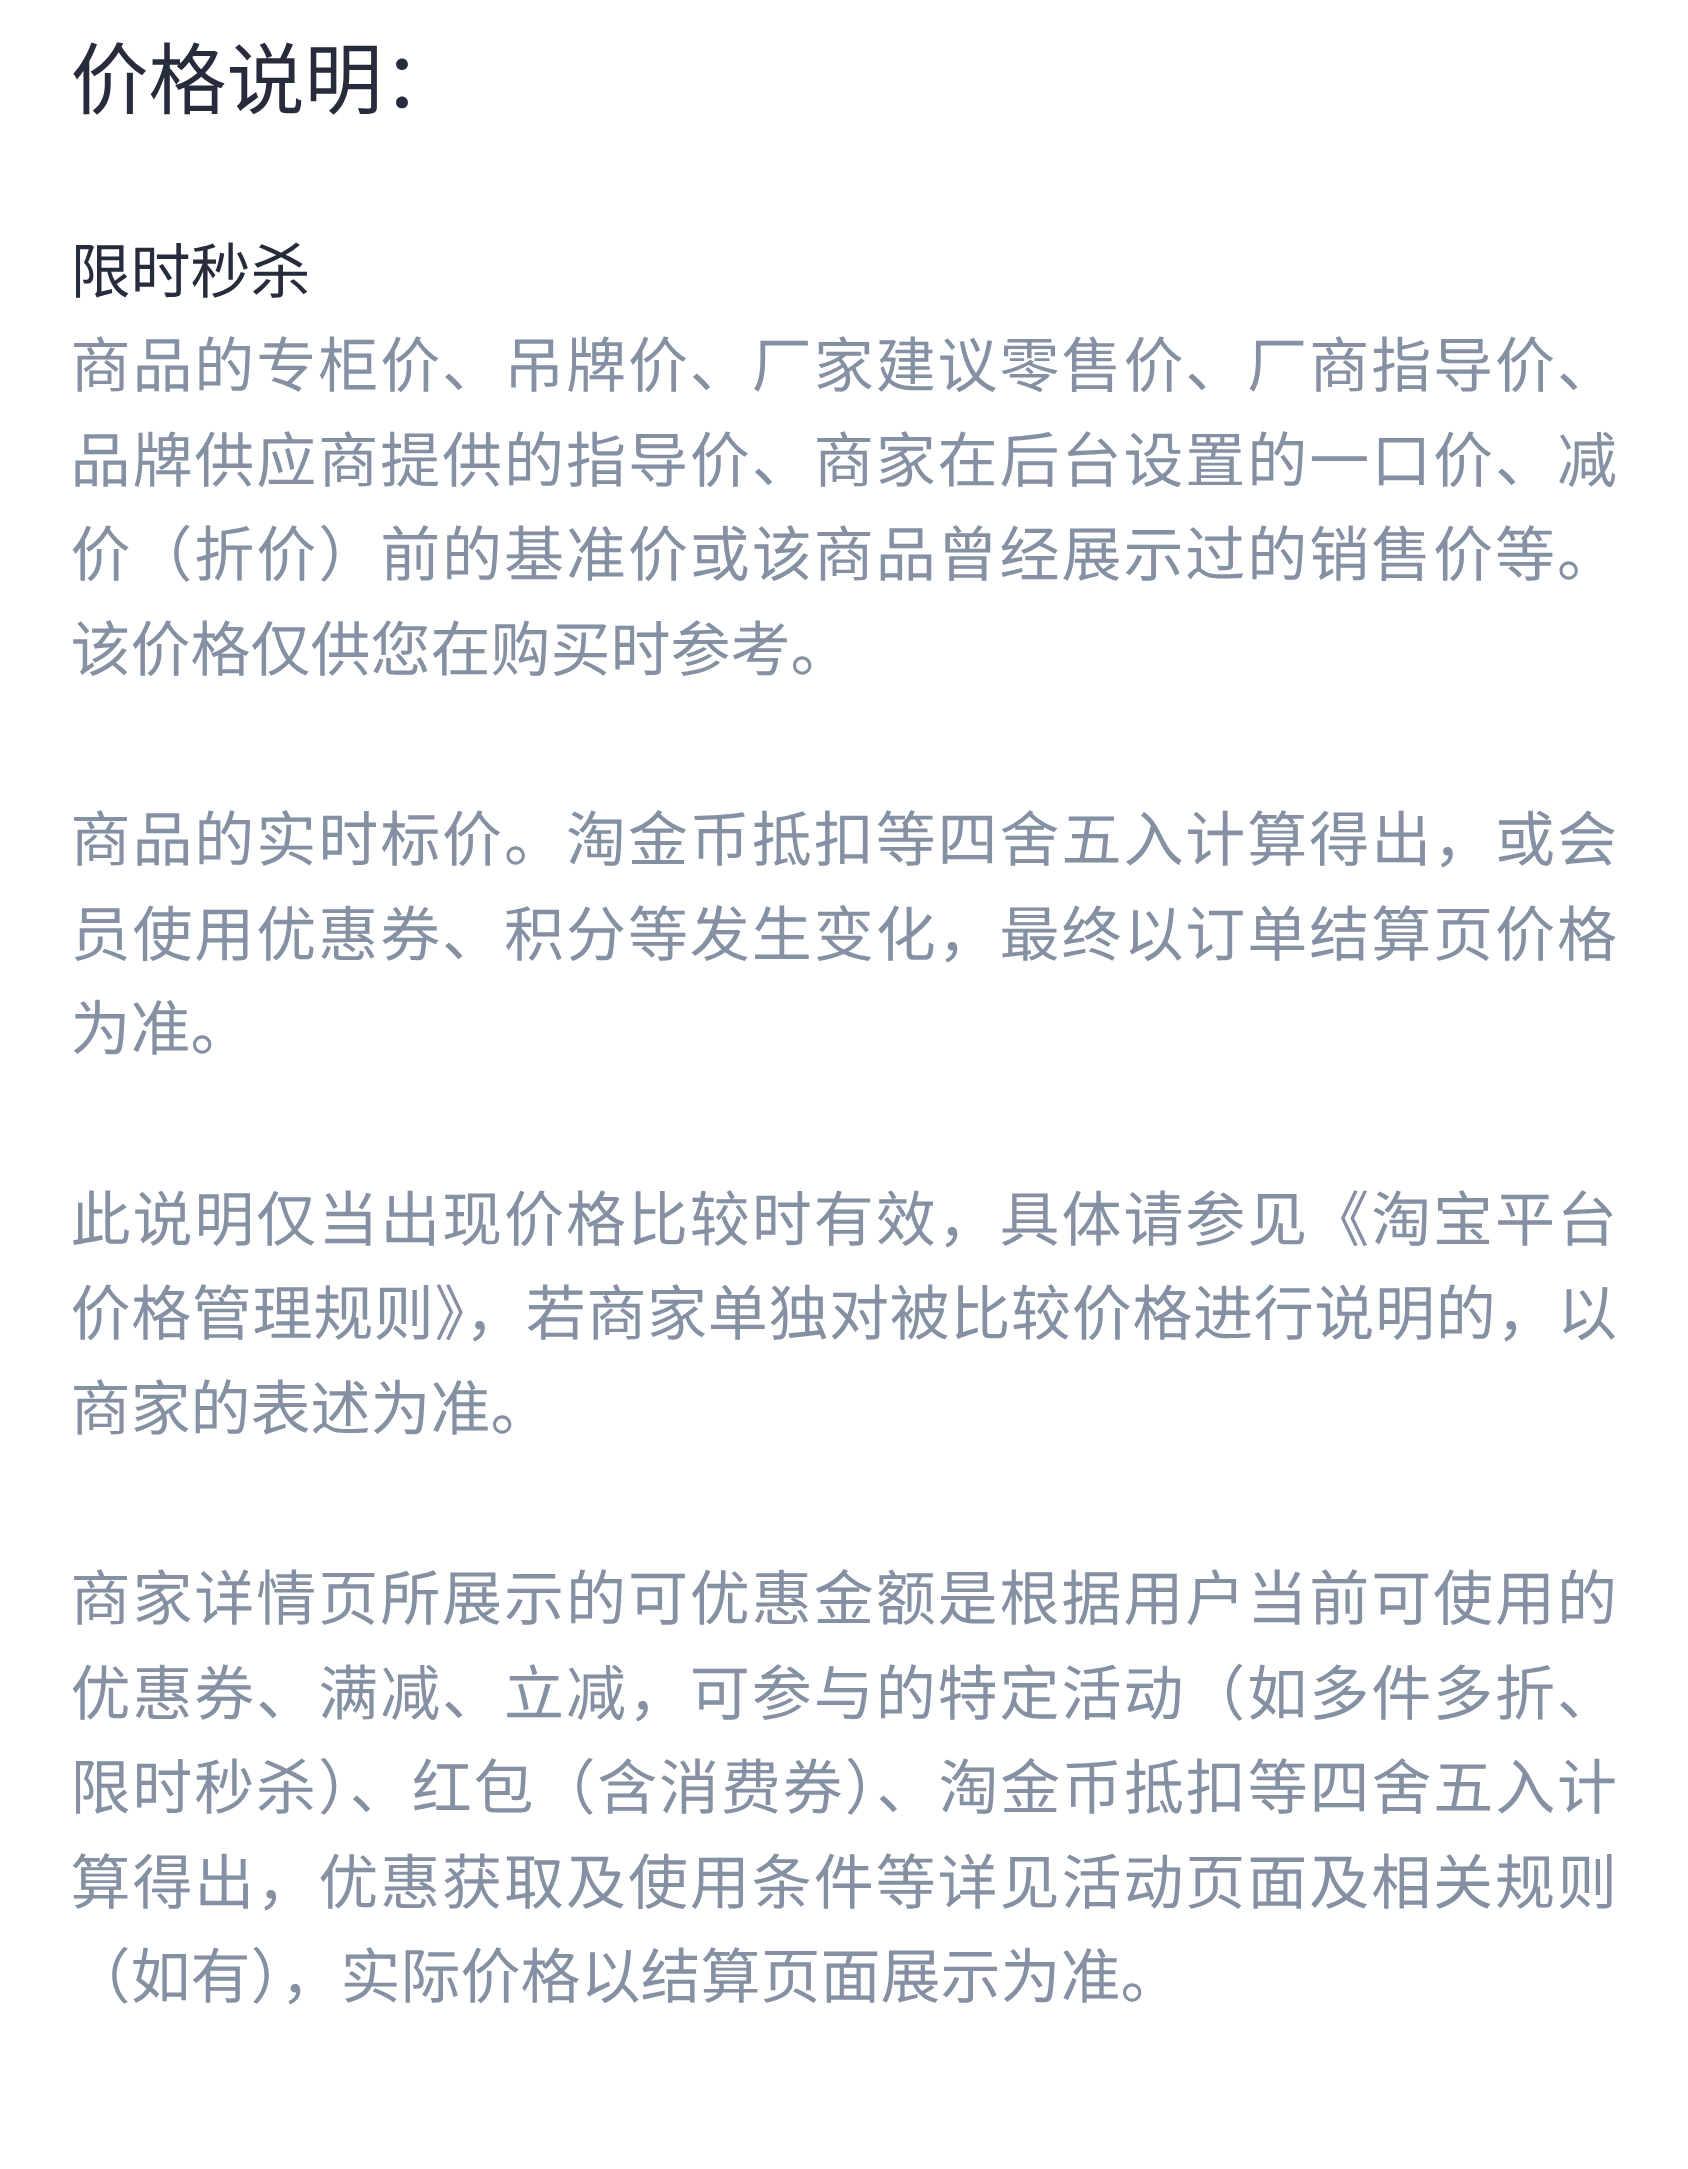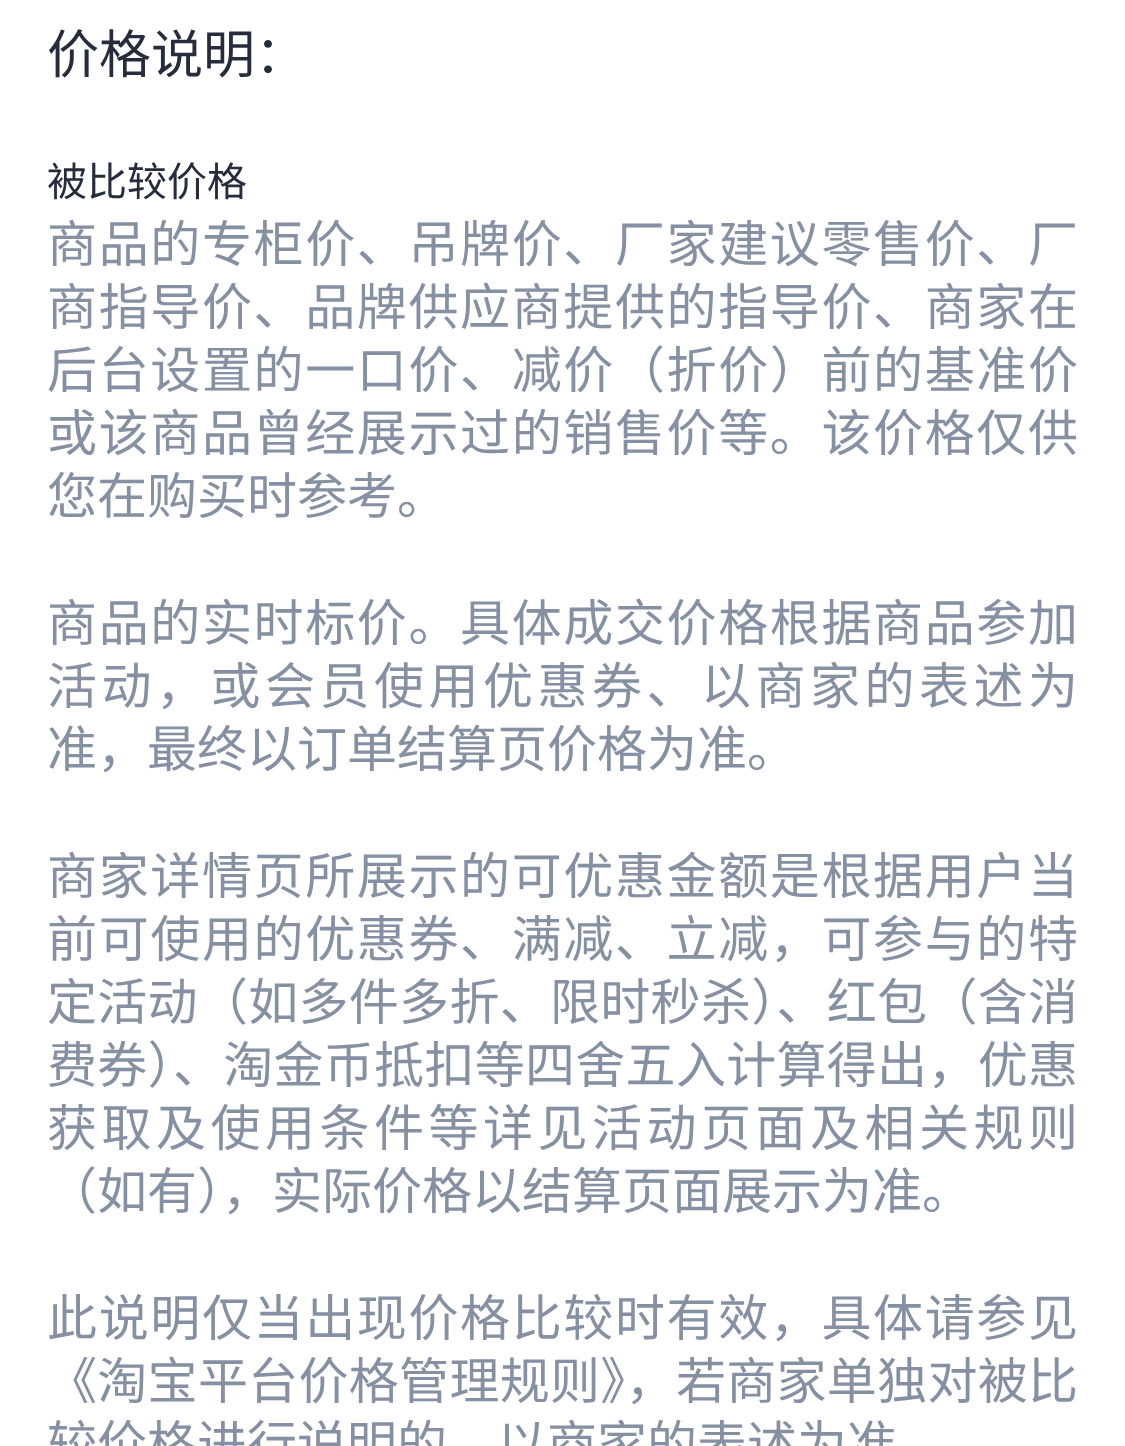--- a/index.html
+++ b/index.html
@@ -34,46 +34,46 @@
   }
   .section-heading {
     margin: 0;
     font-size: 40px;
     line-height: 63px;
     font-weight: 500;
     color: var(--heading-color);
   }
   .section-body {
     margin: 0;
-    font-size: 50px;
+    font-size: 40px;
     line-height: 63px;
     font-weight: 400;
     color: var(--body-color);
     text-align: justify;
     word-break: break-all;
     overflow-wrap: break-word;
   }
 </style>
 </head>
 <body>
 
 <div class="page">
 
   <h1 class="page-title">价格说明：</h1>
 
   <section class="section">
-    <h2 class="section-heading">被比较价格</h2>
+    <h2 class="section-heading">限时秒杀</h2>
     <p class="section-body">商品的专柜价、吊牌价、厂家建议零售价、厂商指导价、品牌供应商提供的指导价、商家在后台设置的一口价、减价（折价）前的基准价或该商品曾经展示过的销售价等。该价格仅供您在购买时参考。</p>
   </section>
 
   <section class="section">
-    <p class="section-body">商品的实时标价。具体成交价格根据商品参加活动，或会员使用优惠券、以商家的表述为准，最终以订单结算页价格为准。</p>
+    <p class="section-body">商品的实时标价。淘金币抵扣等四舍五入计算得出，或会员使用优惠券、积分等发生变化，最终以订单结算页价格为准。</p>
+  </section>
+
+  <section class="section">
+    <p class="section-body">此说明仅当出现价格比较时有效，具体请参见《淘宝平台价格管理规则》，若商家单独对被比较价格进行说明的，以商家的表述为准。</p>
   </section>
 
   <section class="section">
     <p class="section-body">商家详情页所展示的可优惠金额是根据用户当前可使用的优惠券、满减、立减，可参与的特定活动（如多件多折、限时秒杀）、红包（含消费券）、淘金币抵扣等四舍五入计算得出，优惠获取及使用条件等详见活动页面及相关规则（如有），实际价格以结算页面展示为准。</p>
   </section>
 
-  <section class="section">
-    <p class="section-body">此说明仅当出现价格比较时有效，具体请参见《淘宝平台价格管理规则》，若商家单独对被比较价格进行说明的，以商家的表述为准。</p>
-  </section>
-
 </div>
 
 </body></html>

